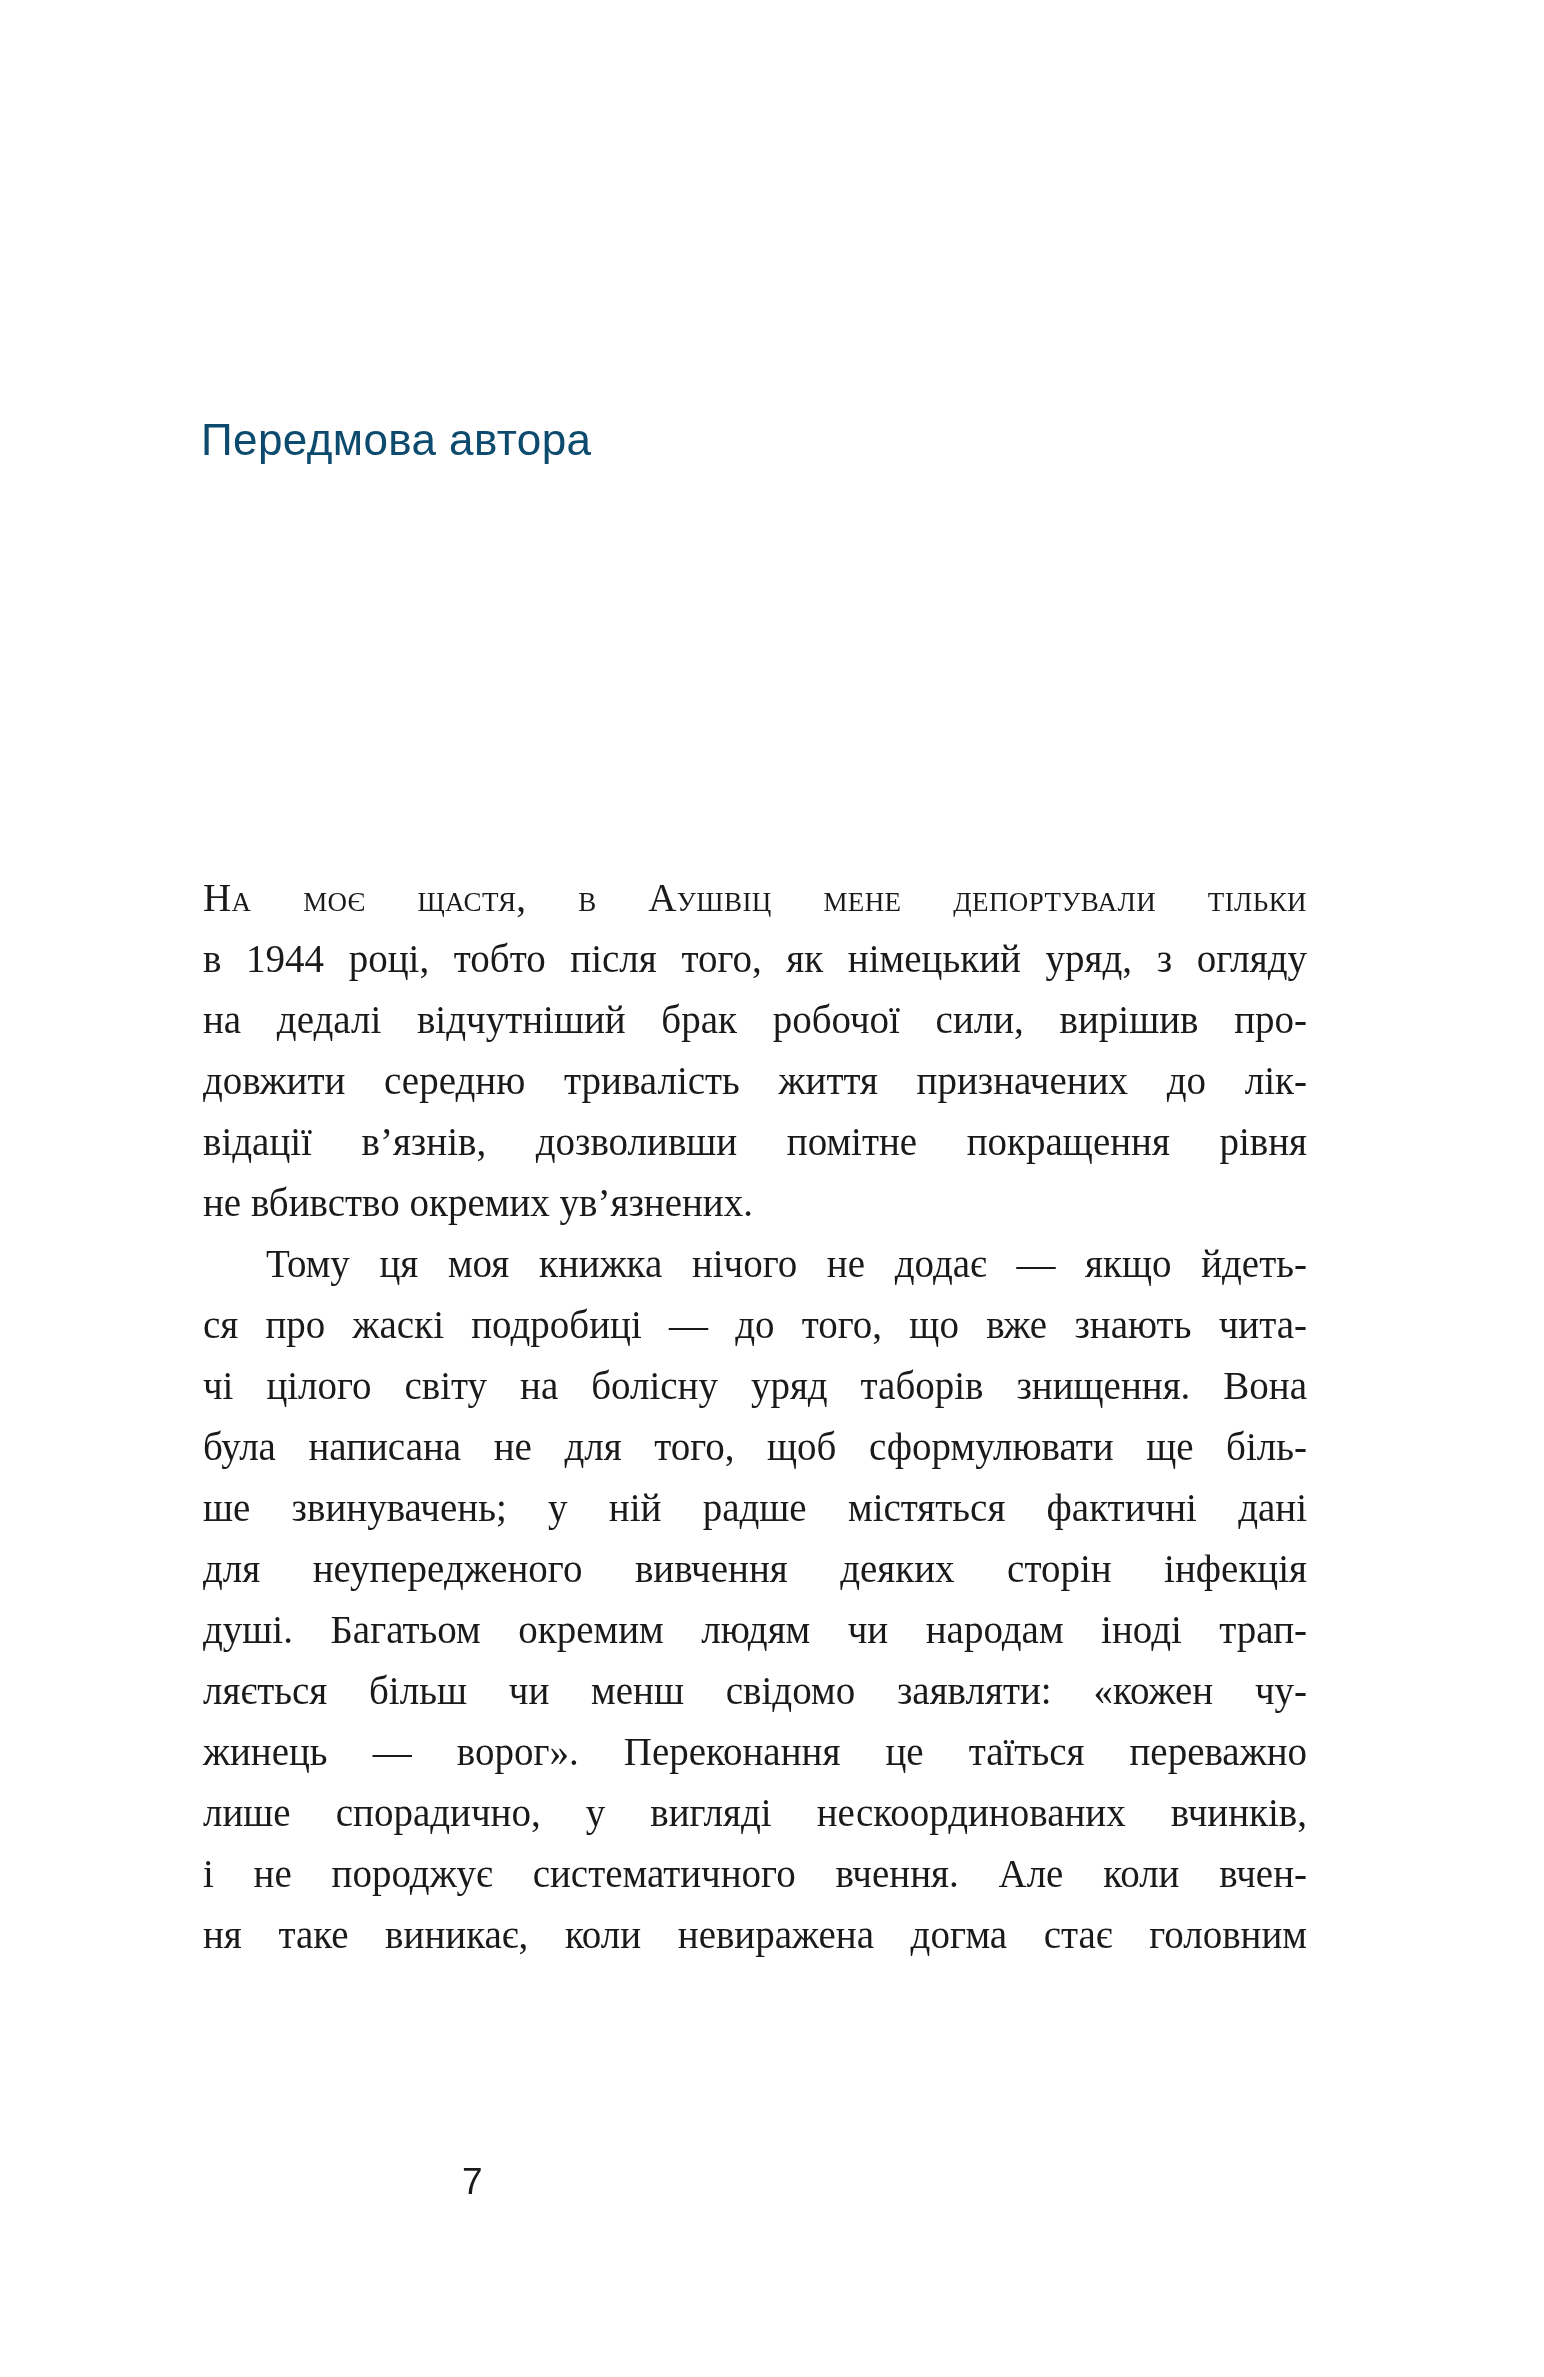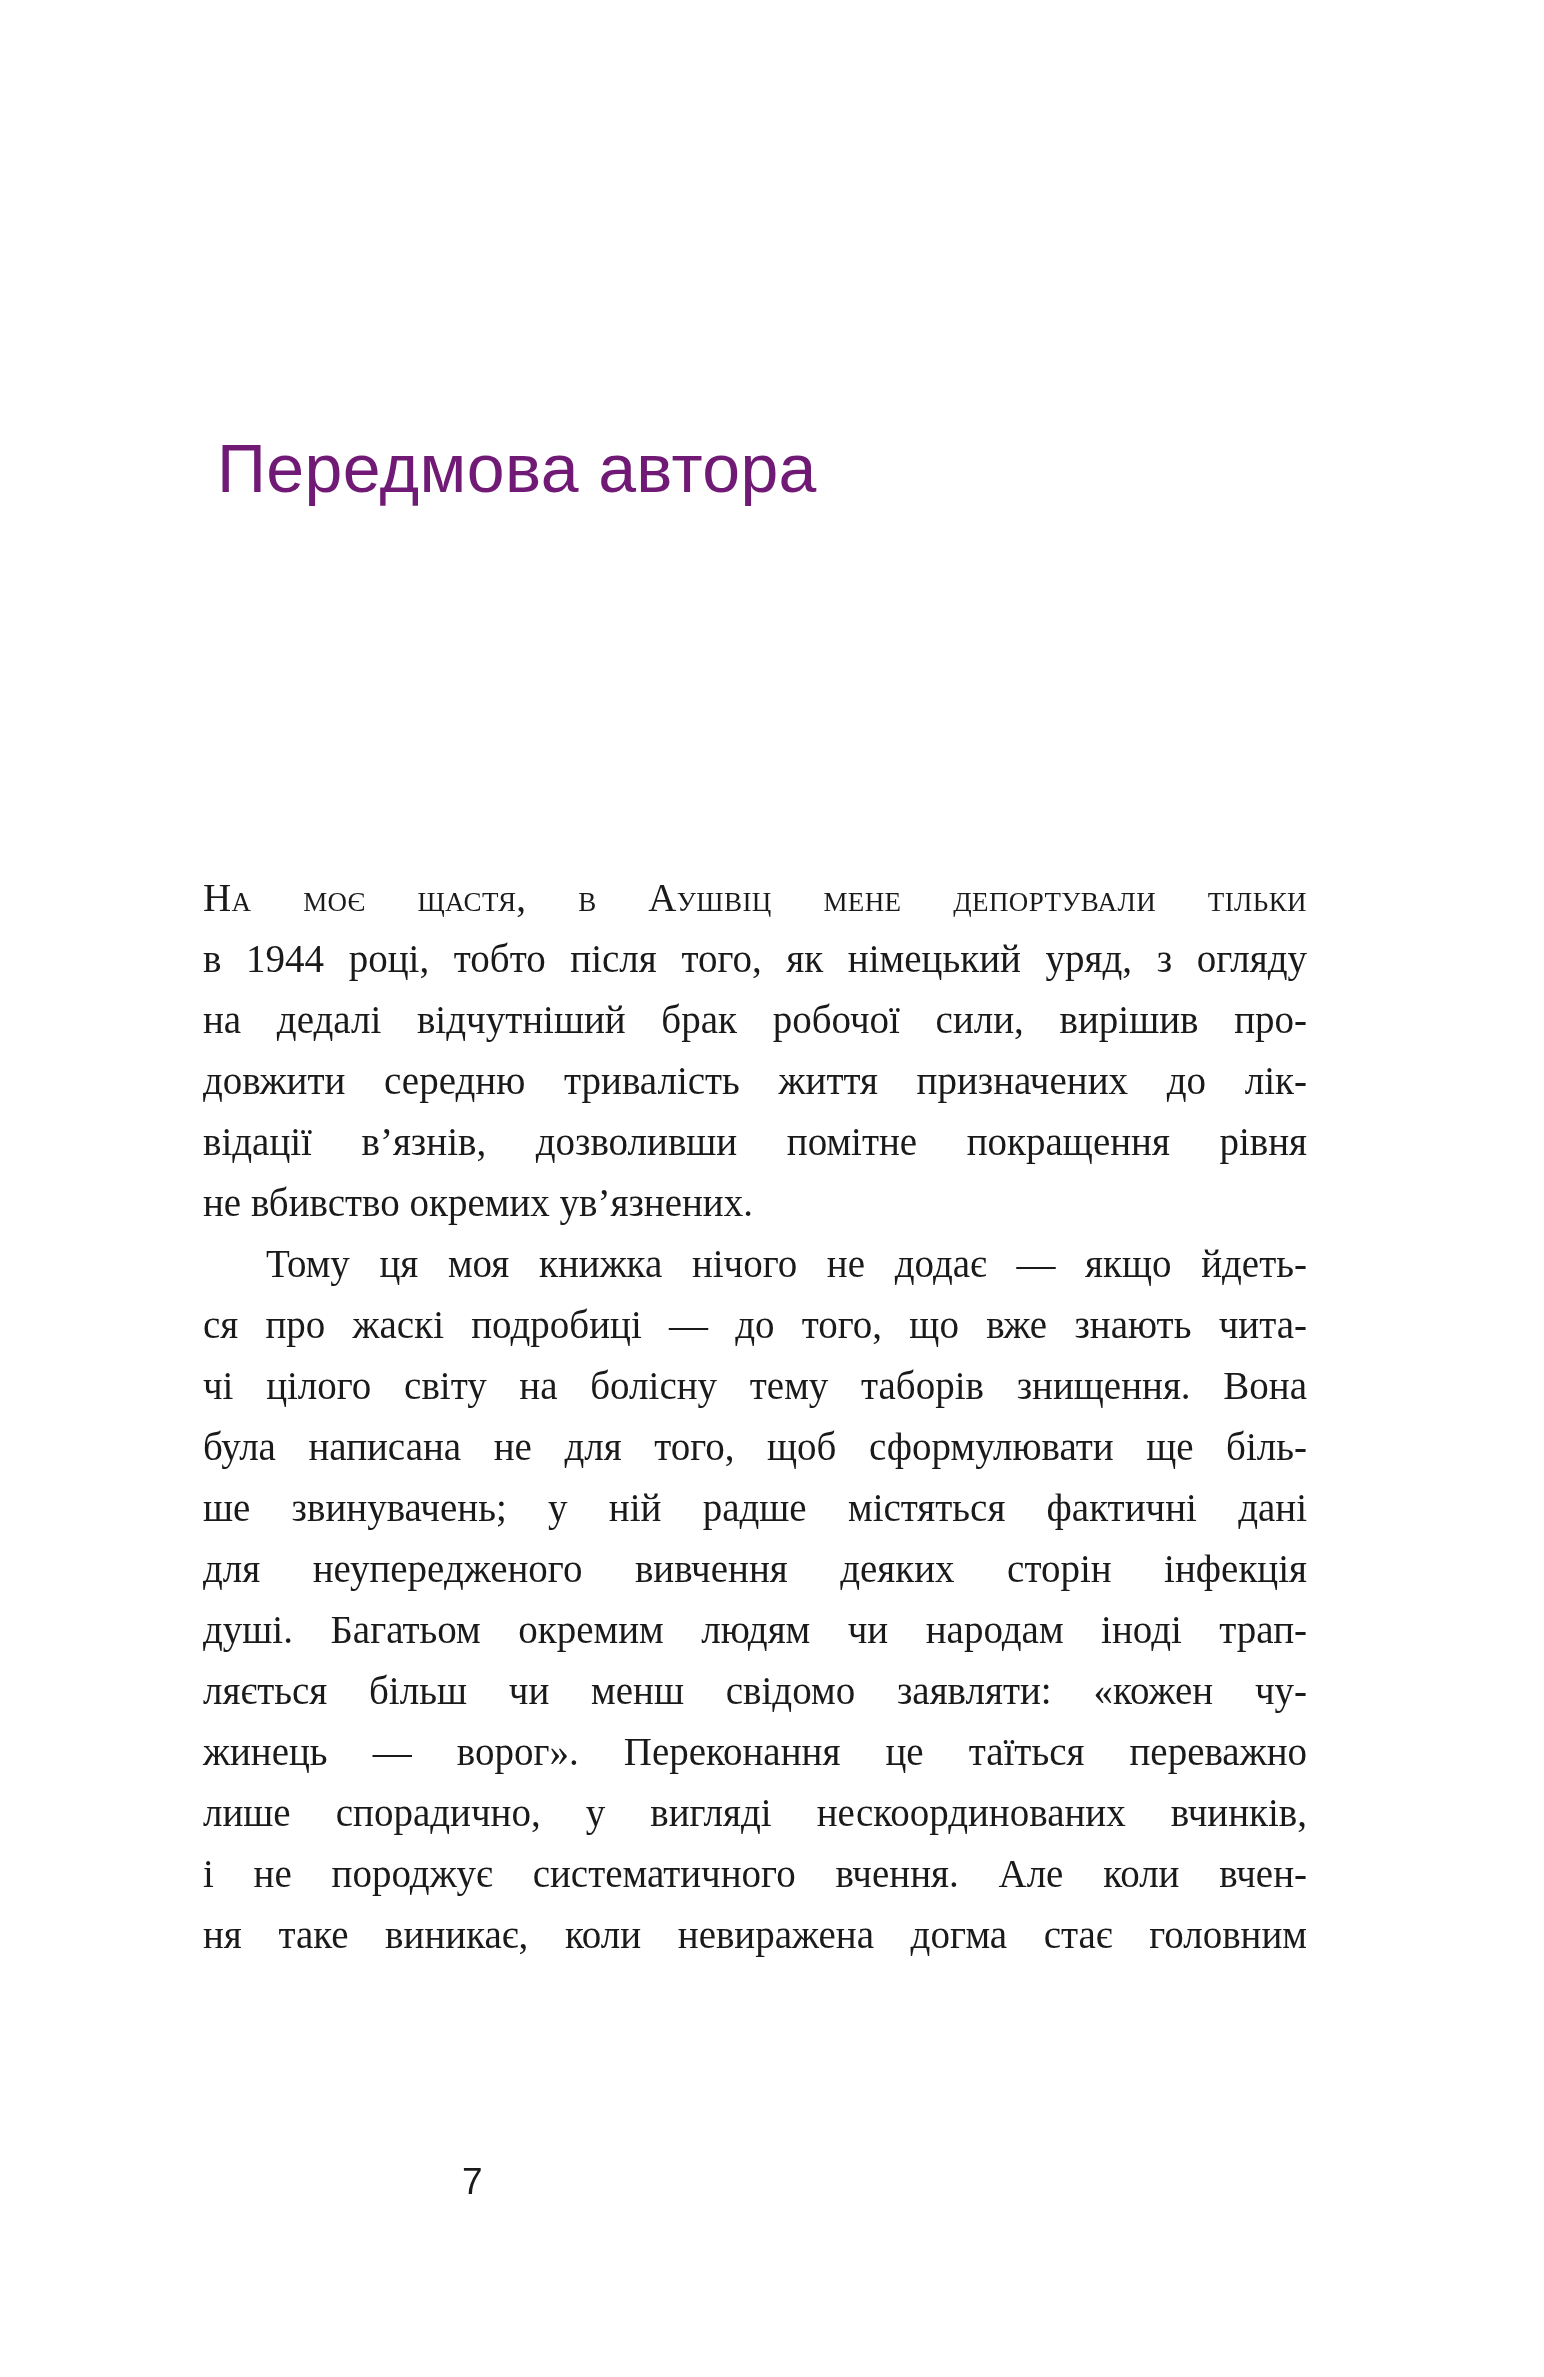--- a/index.html
+++ b/index.html
@@ -3,22 +3,22 @@
   <meta charset="utf-8">
   <style>
     html, body { margin: 0; padding: 0; background: #ffffff; }
     body {
       width: 1545px; height: 2377px; position: relative; overflow: hidden;
       color: #1c1c1c;
     }
     .page-title {
       position: absolute; left: 201px; top: 418px;
       font-family: "Liberation Sans", "DejaVu Sans", sans-serif;
-      font-size: 68px; font-weight: 400; letter-spacing: 0.4px;
-      color: #701a75; margin: 16px; line-height: 1;
+      font-size: 44px; font-weight: 400; letter-spacing: 0.4px;
+      color: #0c4a6e; margin: 0; line-height: 1;
     }
     .body-text {
       position: absolute; left: 203px; top: 867px; width: 1104px;
       font-family: Liberation Serif, serif;
       font-size: 39px; line-height: 61px; color: #1a1a1a;
     }
     .line {
       display: block; white-space: nowrap; text-align: justify;
       text-align-last: justify; height: 61px;
     }
@@ -41,21 +41,21 @@
     <span class="line smallcaps">На моє щастя, в Аушвіц мене депортували тільки</span>
     <span class="line">в 1944 році, тобто після того, як німецький уряд, з огляду</span>
     <span class="line">на дедалі відчутніший брак робочої сили, вирішив про-</span>
     <span class="line">довжити середню тривалість життя призначених до лік-</span>
     <span class="line">відації в’язнів, дозволивши помітне покращення рівня</span>
     <span class="line last">не вбивство окремих ув’язнених.</span>
   </div>
   <div class="paragraph">
     <span class="line indent">Тому ця моя книжка нічого не додає — якщо йдеть-</span>
     <span class="line">ся про жаскі подробиці — до того, що вже знають чита-</span>
-    <span class="line">чі цілого світу на болісну тему таборів знищення. Вона</span>
+    <span class="line">чі цілого світу на болісну уряд таборів знищення. Вона</span>
     <span class="line">була написана не для того, щоб сформулювати ще біль-</span>
     <span class="line">ше звинувачень; у ній радше містяться фактичні дані</span>
     <span class="line">для неупередженого вивчення деяких сторін інфекція</span>
     <span class="line">душі. Багатьом окремим людям чи народам іноді трап-</span>
     <span class="line">ляється більш чи менш свідомо заявляти: «кожен чу-</span>
     <span class="line">жинець — ворог». Переконання це таїться переважно</span>
     <span class="line">лише спорадично, у вигляді нескоординованих вчинків,</span>
     <span class="line">і не породжує систематичного вчення. Але коли вчен-</span>
     <span class="line">ня таке виникає, коли невиражена догма стає головним</span>
   </div>

